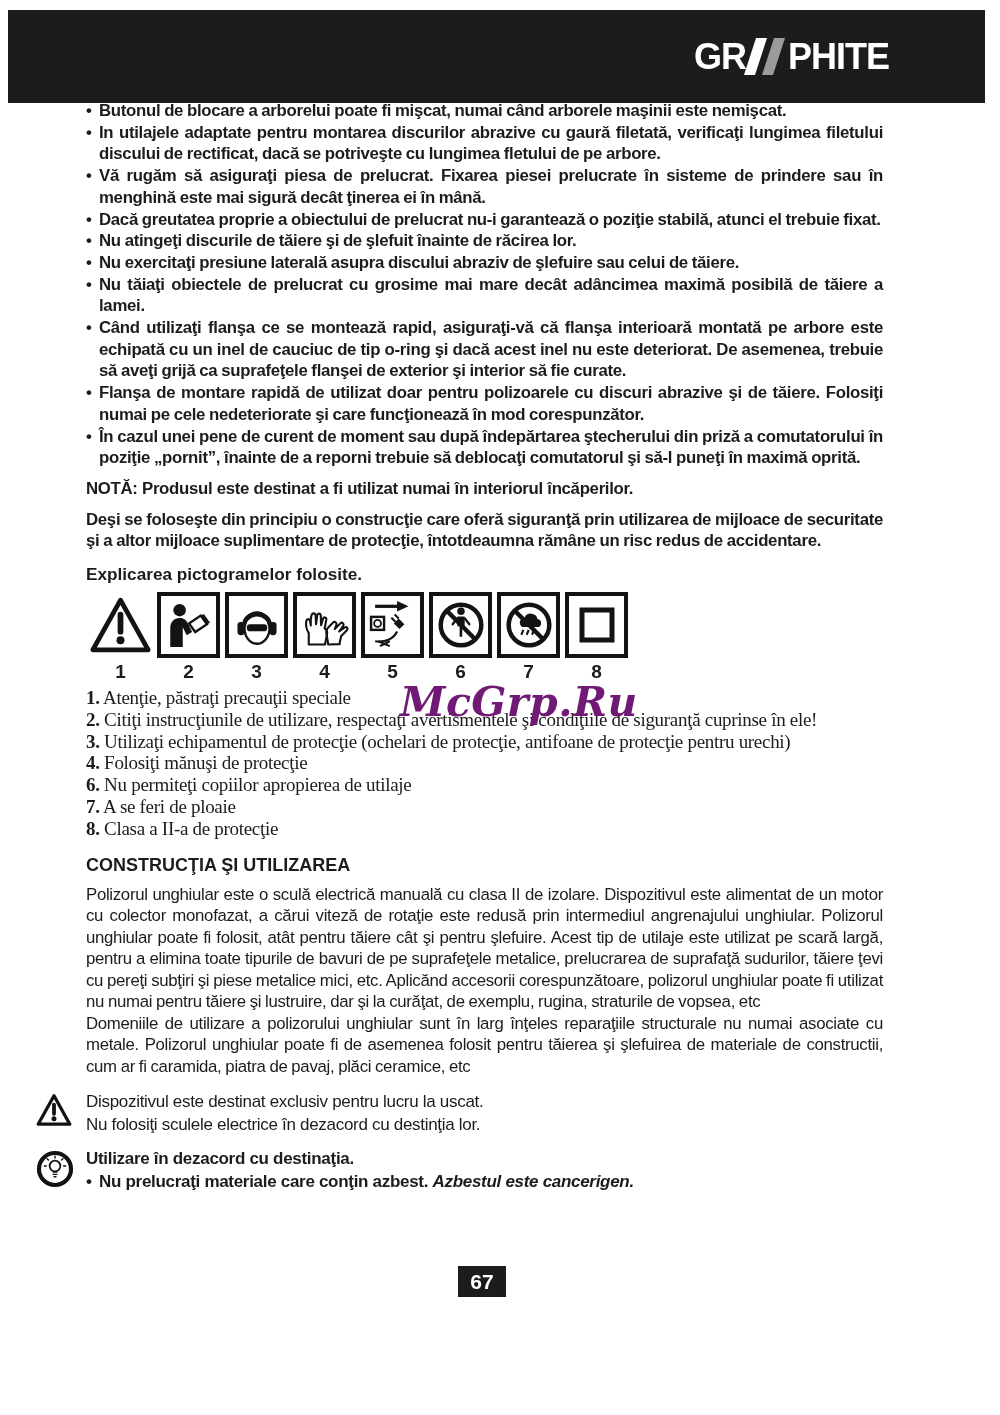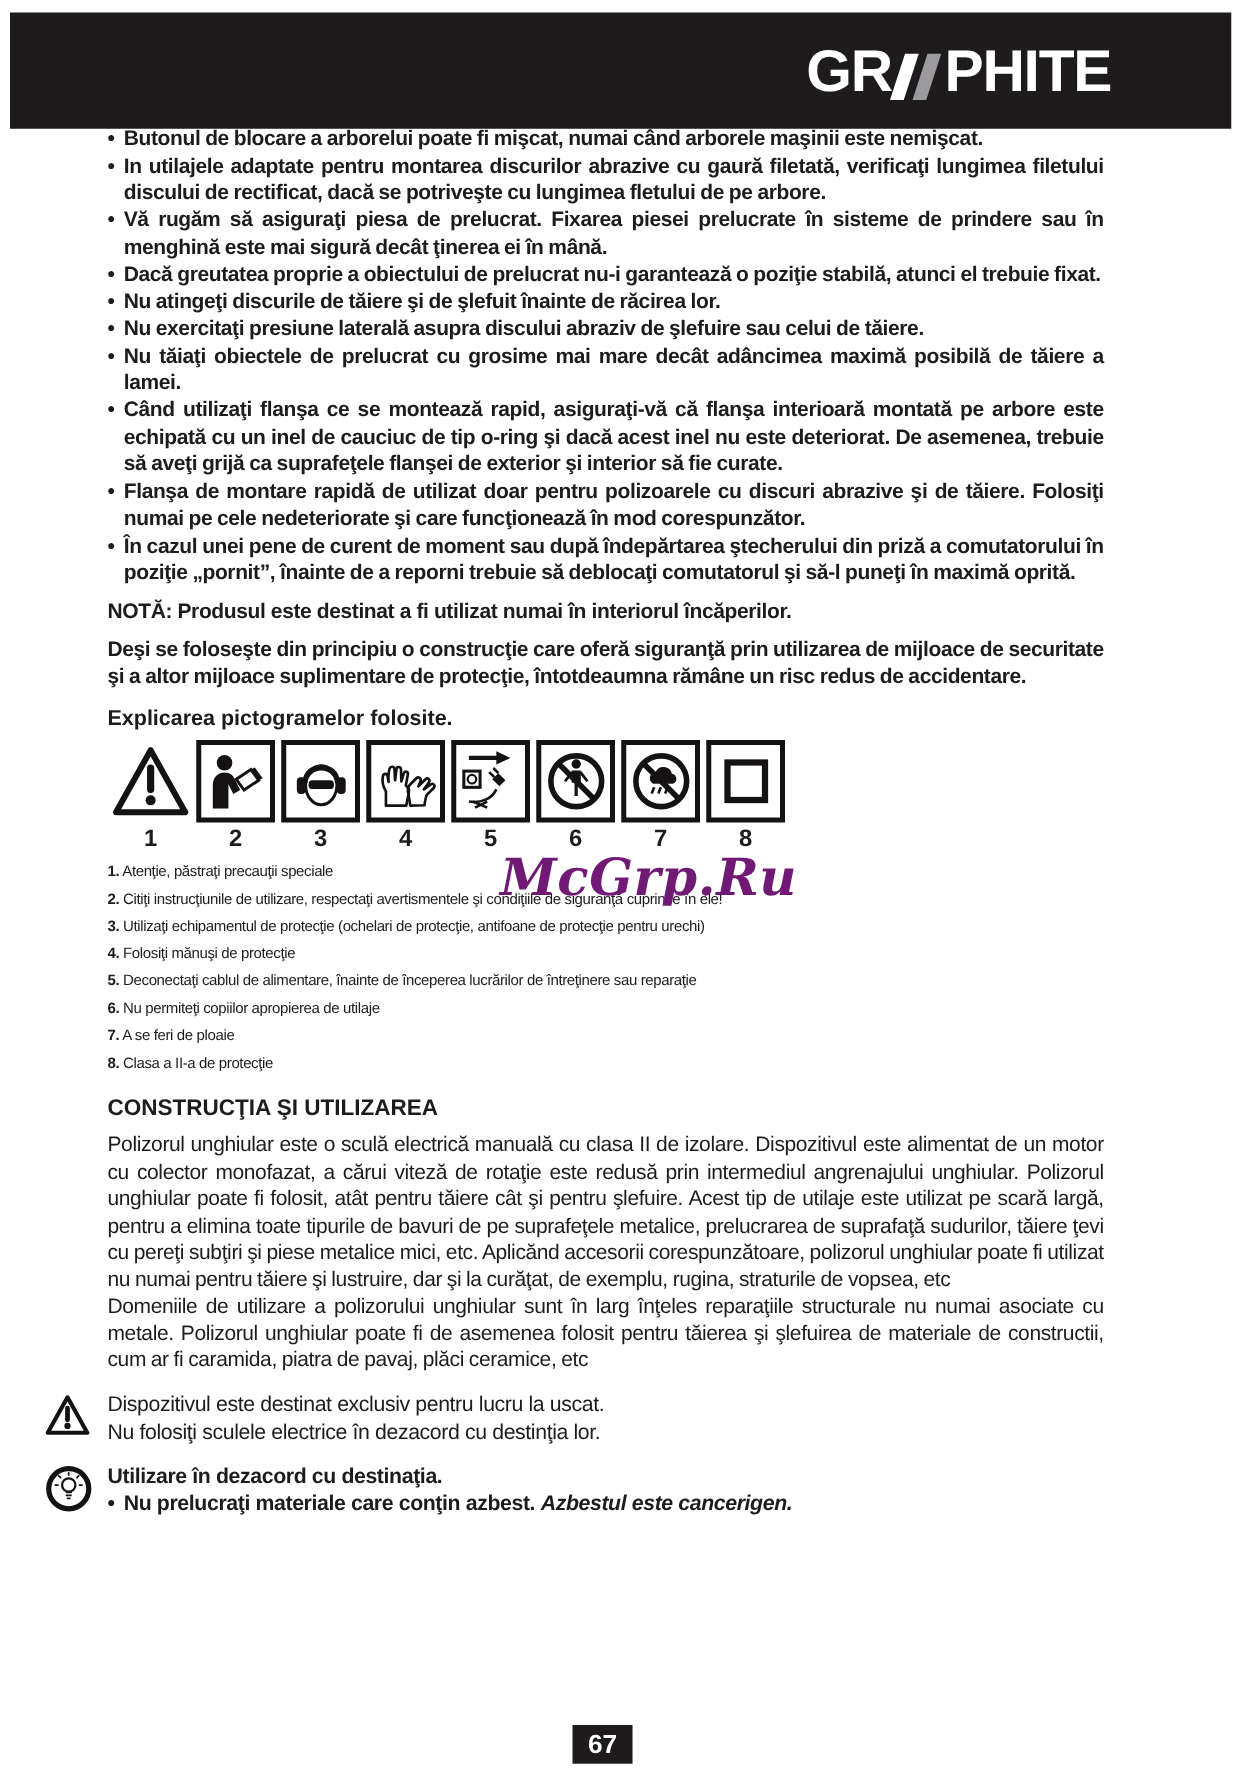--- a/index.html
+++ b/index.html
@@ -1,21 +1,21 @@
 <!DOCTYPE html>
 <html><head>
 <meta charset="utf-8">
 <style>
   html,body{margin:0;padding:0;background:#fff;}
   .page{position:relative;width:1000px;height:1415px;background:#ffffff;overflow:hidden;
         font-family:"Liberation Sans",sans-serif;color:#1d1b1c;}
   
   .topbar{position:absolute;left:8px;top:10px;width:977px;height:93px;background:#1d1b1c;
           display:flex;align-items:center;justify-content:flex-end;box-sizing:border-box;padding-right:96px;}
-  .logo{display:flex;align-items:flex-end;color:#fff;font-weight:700;font-size:47px;
+  .logo{display:flex;align-items:flex-end;color:#fff;font-weight:700;font-size:36px;
         letter-spacing:-1px;line-height:1;}
   .logo-a{position:relative;display:inline-block;width:38px;height:37px;margin:0 2px;}
   .logo-a .leg{position:absolute;bottom:0;height:37px;width:11px;}
   .logo-a .leg1{left:2px;background:#ffffff;transform:skewX(-18deg);}
   .logo-a .leg2{left:20px;background:#9b9b9e;transform:skewX(-18deg);}
   
   .content{position:absolute;left:86px;top:0;width:797px;padding-top:100px;}
   .bullets{margin:0;padding:0;list-style:none;}
   .bullets li{position:relative;padding-left:13px;margin:0;font-weight:700;font-size:16.8px;
               line-height:21.7px;text-align:justify;letter-spacing:-0.3px;word-spacing:-0.5px;}
@@ -24,42 +24,42 @@
   .disc{margin:9px 0 0;font-weight:700;font-size:16.8px;line-height:21.7px;text-align:justify;
         letter-spacing:-0.3px;word-spacing:-0.5px;}
   .expl{margin:11px 0 0;font-weight:700;font-size:17.2px;line-height:22px;}
   
   .picto-row{display:flex;gap:5px;margin:7px 0 0 3px;}
   .picto{width:63px;height:66px;border:4px solid #141212;box-sizing:border-box;background:#fff;
          display:flex;align-items:center;justify-content:center;}
   .picto.noborder{border:none;}
   .num-row{display:flex;gap:5px;margin:3px 0 0 3px;}
   .num-row span{width:63px;text-align:center;font-weight:700;font-size:19px;line-height:22px;}
-  .legend{margin:4px 0 0;padding:0;list-style:none;font-size:12px;line-height:21.8px;
-          letter-spacing:-0.3px;}
+  .legend{margin:4px 0 0;padding:0;list-style:none;font-size:19px;line-height:21.8px;
+          letter-spacing:-0.3px;font-family:Liberation Serif, serif;}
   .legend b{font-weight:700;}
   
   .constr{margin:14px 0 0;font-weight:700;font-size:18px;line-height:22px;}
   .bodyp{margin:8px 0 0;font-size:16.8px;line-height:21.5px;text-align:justify;
          letter-spacing:-0.3px;word-spacing:-0.5px;}
   .bodyp.p2{margin-top:0;}
   
   .warn-block{position:relative;margin-top:14px;font-weight:400;font-size:17px;line-height:22.5px;
               letter-spacing:-0.3px;}
   .tip-block{position:relative;margin-top:12px;letter-spacing:-0.3px;}
   .margin-icon{position:absolute;left:-50px;top:2px;width:38px;height:40px;}
   .tip-head{font-weight:700;font-size:17px;line-height:22.5px;}
   .tip-bullet{position:relative;padding-left:13px;font-weight:700;font-size:17px;line-height:22.5px;}
   .tip-bullet::before{content:"\2022";position:absolute;left:0;top:0;}
   .tip-bullet .ti{font-weight:700;font-style:italic;text-align:right;}
   
   .watermark{position:absolute;left:400px;top:682px;z-index:6;color:#701a75;
              font-family:"DejaVu Serif",serif;font-style:italic;font-weight:700;font-size:41px;
              line-height:1;letter-spacing:0.5px;}
-  .pagenum{position:absolute;left:458px;top:1380px;width:48px;height:31px;background:#1d1b1c;
+  .pagenum{position:absolute;left:458px;top:1266px;width:48px;height:31px;background:#1d1b1c;
            color:#fff;font-weight:700;font-size:21px;display:flex;align-items:center;justify-content:center;}
   svg{display:block;}
 </style>
 </head>
 <body>
 
 <div class="page">
 
   <div class="topbar">
     <div class="logo">
@@ -171,21 +171,20 @@
       <span>6</span>
       <span>7</span>
       <span>8</span>
     </div>
 
     <ol class="legend">
       <li><b>1.</b> <span>Atenţie, păstraţi precauţii speciale</span></li>
       <li><b>2.</b> <span>Citiţi instrucţiunile de utilizare, respectaţi avertismentele şi condiţiile de siguranţă cuprinse în ele!</span></li>
       <li><b>3.</b> <span>Utilizaţi echipamentul de protecţie (ochelari de protecţie, antifoane de protecţie pentru urechi)</span></li>
       <li><b>4.</b> <span>Folosiţi mănuşi de protecţie</span></li>
-      <li><b>5.</b> <span>Deconectaţi cablul de alimentare, înainte de începerea lucrărilor de întreţinere sau reparaţie</span></li>
       <li><b>6.</b> <span>Nu permiteţi copiilor apropierea de utilaje</span></li>
       <li><b>7.</b> <span>A se feri de ploaie</span></li>
       <li><b>8.</b> <span>Clasa a II-a de protecţie</span></li>
     </ol>
 
     <h2 class="constr">CONSTRUCŢIA ŞI UTILIZAREA</h2>
     <p class="bodyp">Polizorul unghiular este o sculă electrică manuală  cu clasa II de izolare. Dispozitivul este alimentat de un motor cu colector monofazat, a cărui viteză de rotaţie este redusă prin intermediul angrenajului unghiular. Polizorul unghiular poate fi folosit, atât pentru tăiere cât şi pentru şlefuire. Acest tip de utilaje este utilizat pe scară largă, pentru a elimina toate tipurile de bavuri de pe suprafeţele metalice, prelucrarea de suprafaţă sudurilor, tăiere ţevi cu pereţi subţiri şi piese metalice mici, etc. Aplicănd accesorii corespunzătoare, polizorul unghiular poate fi utilizat nu numai pentru tăiere şi lustruire, dar şi la curăţat, de exemplu, rugina, straturile de vopsea, etc</p>
     <p class="bodyp p2">Domeniile de utilizare a polizorului unghiular sunt în larg înţeles reparaţiile structurale nu numai asociate cu metale. Polizorul unghiular poate fi de asemenea folosit pentru tăierea şi şlefuirea de materiale de constructii, cum ar fi caramida, piatra de pavaj, plăci ceramice, etc</p>
 
     <div class="warn-block">

